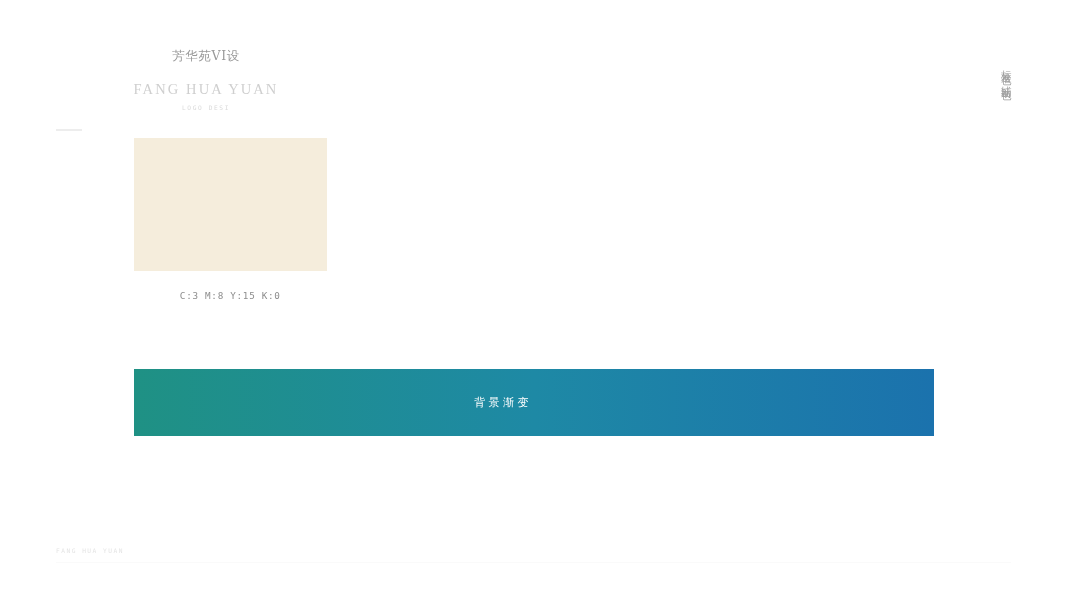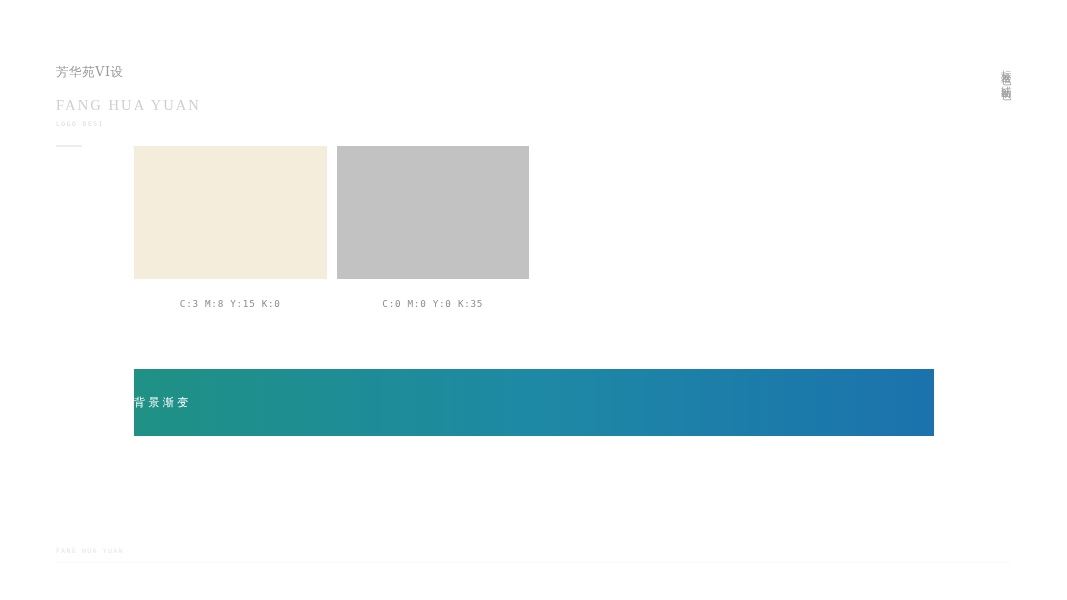--- a/index.html
+++ b/index.html
@@ -20,22 +20,23 @@
     position: absolute;
     inset: 0;
     width: 1067px;
     height: 600px;
   }
 
   
   .header {
     position: absolute;
     left: 56px;
-    top: 64px;
+    top: 48px;
     width: 300px;
+    text-align: center;
   }
   .header-title-cn {
     font-family: "DejaVu Serif", "Liberation Serif", serif;
     font-size: 12.5px;
     line-height: 16px;
     color: #9a9a9a;
     letter-spacing: 0.6px;
     white-space: nowrap;
   }
   .header-title-en {
@@ -84,21 +85,21 @@
     white-space: nowrap;
   }
   .side-label + .side-label {
     margin-top: 9px;
   }
 
   
   .swatch-row {
     position: absolute;
     left: 134px;
-    top: 146px;
+    top: 138px;
     width: 800px;
     display: flex;
     gap: 10px;
   }
   .swatch-cell {
     width: 192.5px;
     display: flex;
     flex-direction: column;
     align-items: center;
   }
@@ -118,21 +119,21 @@
 
   
   .gradient-bar {
     position: absolute;
     left: 134px;
     top: 369px;
     width: 800px;
     height: 67px;
     display: flex;
     align-items: center;
-    justify-content: flex-start;
+    justify-content: center;
   }
   .gradient-label {
     font-family: "DejaVu Serif", "Liberation Serif", serif;
     font-size: 11px;
     line-height: 16px;
     color: #ffffff;
     letter-spacing: 3.4px;
     margin-right: 62px;
     white-space: nowrap;
   }
@@ -179,24 +180,20 @@
   <div class="side-labels">
     <div class="side-label">标准色</div>
     <div class="side-label">辅助色</div>
   </div>
 
   <div class="swatch-row">
     <div class="swatch-cell">
       <div class="swatch-chip" style="background: rgb(245, 237, 220);"></div>
       <div class="swatch-caption">C:3 M:8 Y:15 K:0</div>
     </div>
-    <div class="swatch-cell">
-      <div class="swatch-chip" style="background: rgb(194, 194, 194);"></div>
-      <div class="swatch-caption">C:0 M:0 Y:0 K:35</div>
-    </div>
   </div>
 
   <div class="gradient-bar" style="background: linear-gradient(90deg, rgb(31, 145, 132) 0%, rgb(30, 137, 165) 50%, rgb(27, 114, 173) 100%);">
     <div class="gradient-label">背景渐变</div>
   </div>
 
   <div class="footer">
     <div class="footer-text">FANG HUA YUAN</div>
     <div class="footer-rule"></div>
   </div>

